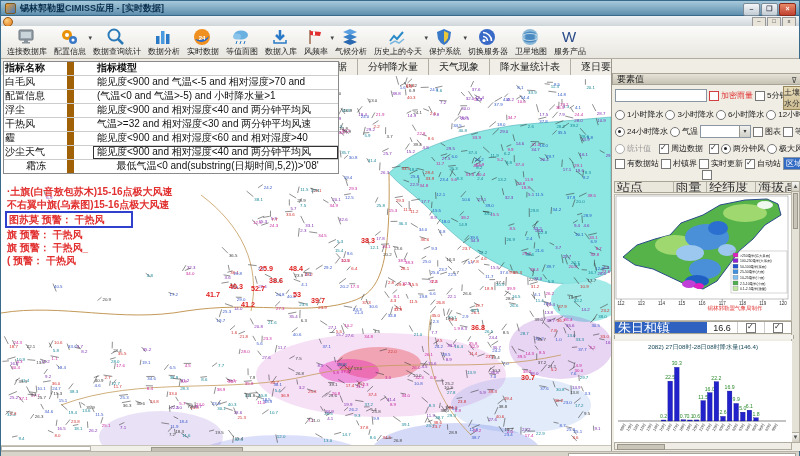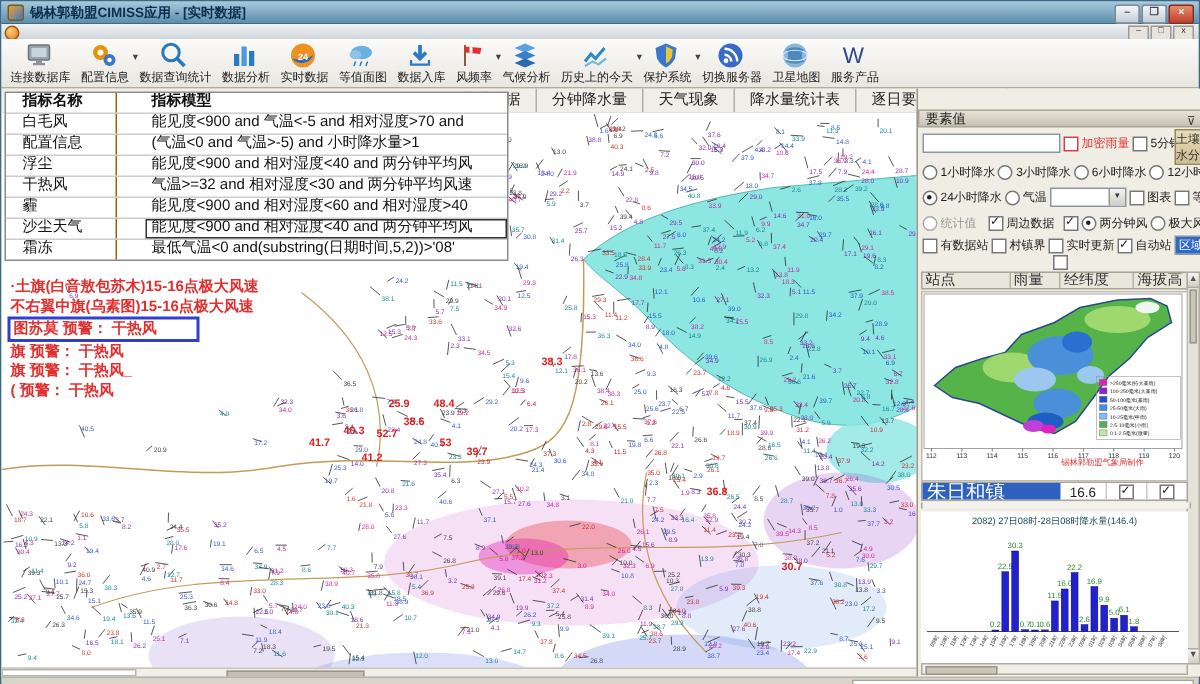--- a/index.html
+++ b/index.html
@@ -35,22 +35,22 @@
   .tab{font-size:10px;color:#222;line-height:15px;padding:0 10px;border-right:1px solid #b2aea4;white-space:nowrap;}
   .nav-arrows{position:absolute;right:5px;top:1px;display:flex;gap:3px;}
   .nav-btn{width:24px;height:13px;border:1px solid #8a96a2;border-radius:2px;
     background:linear-gradient(#ffffff,#d8dce2);font-size:8px;line-height:12px;text-align:center;color:#5030c0;}
   
   .map-area{position:absolute;left:0;top:74px;width:610px;height:370px;background:#fff;overflow:hidden;}
   
   .ind-table{position:absolute;left:2px;top:60px;width:336px;background:#fff;border:1px solid #8a8a8a;
     font-size:10px;color:#111;z-index:5;box-sizing:border-box;}
   .ind-row{display:flex;height:13px;line-height:12px;border-bottom:1px solid #ccc;}
-  .ind-row:last-child{border-bottom:none;}
-  .ind-name{width:62px;padding-left:11px;border-right:1px solid #a16207;overflow:hidden;white-space:nowrap;}
+  .ind-row:last-child{border-bottom:none;text-align:center;}
+  .ind-name{width:62px;padding-left:1px;border-right:7px solid #a16207;overflow:hidden;white-space:nowrap;}
   .ind-model{flex:1;padding-left:4px;overflow:hidden;white-space:nowrap;letter-spacing:0px;margin-left:19px;}
   .ind-head{font-weight:bold;background:#fff;}
   .ind-model.sel{outline:1px solid #333;outline-offset:-1px;}
   
   .alerts{position:absolute;left:6px;top:184px;z-index:5;font-size:10px;font-weight:bold;color:#e23030;line-height:13px;white-space:nowrap;}
   .alert-line.boxed{display:inline-block;border:2px solid #3040cc;padding:0 26px 0 2px;margin-left:-2px;}
   
   .panel{position:absolute;left:610px;top:58px;width:190px;height:392px;background:#f0ede4;
     border-left:1px solid #9a968c;box-sizing:border-box;font-size:8px;color:#222;z-index:6;}
   .panel-hd{position:absolute;left:0;top:14px;right:0;height:12px;background:linear-gradient(#e6e2d6,#c6c2b4);
@@ -73,21 +73,21 @@
   .combo .cval{font-size:8px;padding:0 2px;min-width:28px;height:11px;line-height:11px;}
   .combo .cval.hl{background:#316ac5;color:#fff;}
   .combo .carr{width:10px;height:11px;background:linear-gradient(#f2f2f0,#cfcfc8);border-left:1px solid #9a968c;
     font-size:6px;line-height:10px;text-align:center;color:#333;}
   .mini-btn{width:10px;height:10px;border:1px solid #888;background:linear-gradient(#f6f6f4,#d6d2c6);
     font-size:7px;line-height:9px;text-align:center;color:#555;flex:none;}
   .slider{width:22px;height:9px;position:relative;flex:none;}
   .slider .trk{position:absolute;left:0;right:0;top:4px;height:2px;background:#8a968a;}
   .slider .thm{position:absolute;left:10px;top:1px;width:7px;height:7px;border-radius:50%;background:#e8e4da;border:1px solid #777;box-sizing:border-box;}
   .list-head{position:absolute;left:2px;top:122px;width:178px;height:12px;display:flex;background:#e9e6dc;
-    border:1px solid #a8a496;box-sizing:border-box;font-size:10px;color:#333;}
+    border:1px solid #a8a496;box-sizing:border-box;font-size:13px;color:#333;}
   .lh-cell{border-right:1px solid #b4b0a4;padding:0 2px;line-height:10px;overflow:hidden;white-space:nowrap;}
   .vsb{position:absolute;right:1px;top:122px;width:9px;bottom:8px;background:#e4e1d7;border:1px solid #b0aca0;box-sizing:border-box;}
   .vsb .arr{height:9px;font-size:6px;text-align:center;line-height:9px;color:#555;background:linear-gradient(#f6f6f4,#d2cec2);border-bottom:1px solid #b0aca0;}
   .vsb .arr.dn{position:absolute;bottom:0;left:0;right:0;border-top:1px solid #b0aca0;border-bottom:none;}
   .vsb .thumb{margin:1px;height:34px;background:#c9c5b8;border:1px solid #9a968a;}
   .minimap{position:absolute;left:2px;top:135px;width:176px;height:125px;background:#fff;border:1px solid #c0bcb0;}
   .st-row{position:absolute;left:2px;top:262px;width:178px;height:13px;display:flex;background:#fff;border:1px solid #a8a496;box-sizing:border-box;}
   .st-name{width:92px;background:#2f62c0;color:#fff;font-size:13px;line-height:12px;padding-left:3px;box-sizing:border-box;overflow:hidden;}
   .st-val{width:30px;font-size:9px;line-height:12px;text-align:center;border-right:1px solid #ccc;}
   .st-cb{width:26px;display:flex;align-items:center;justify-content:center;border-right:1px solid #ccc;}

